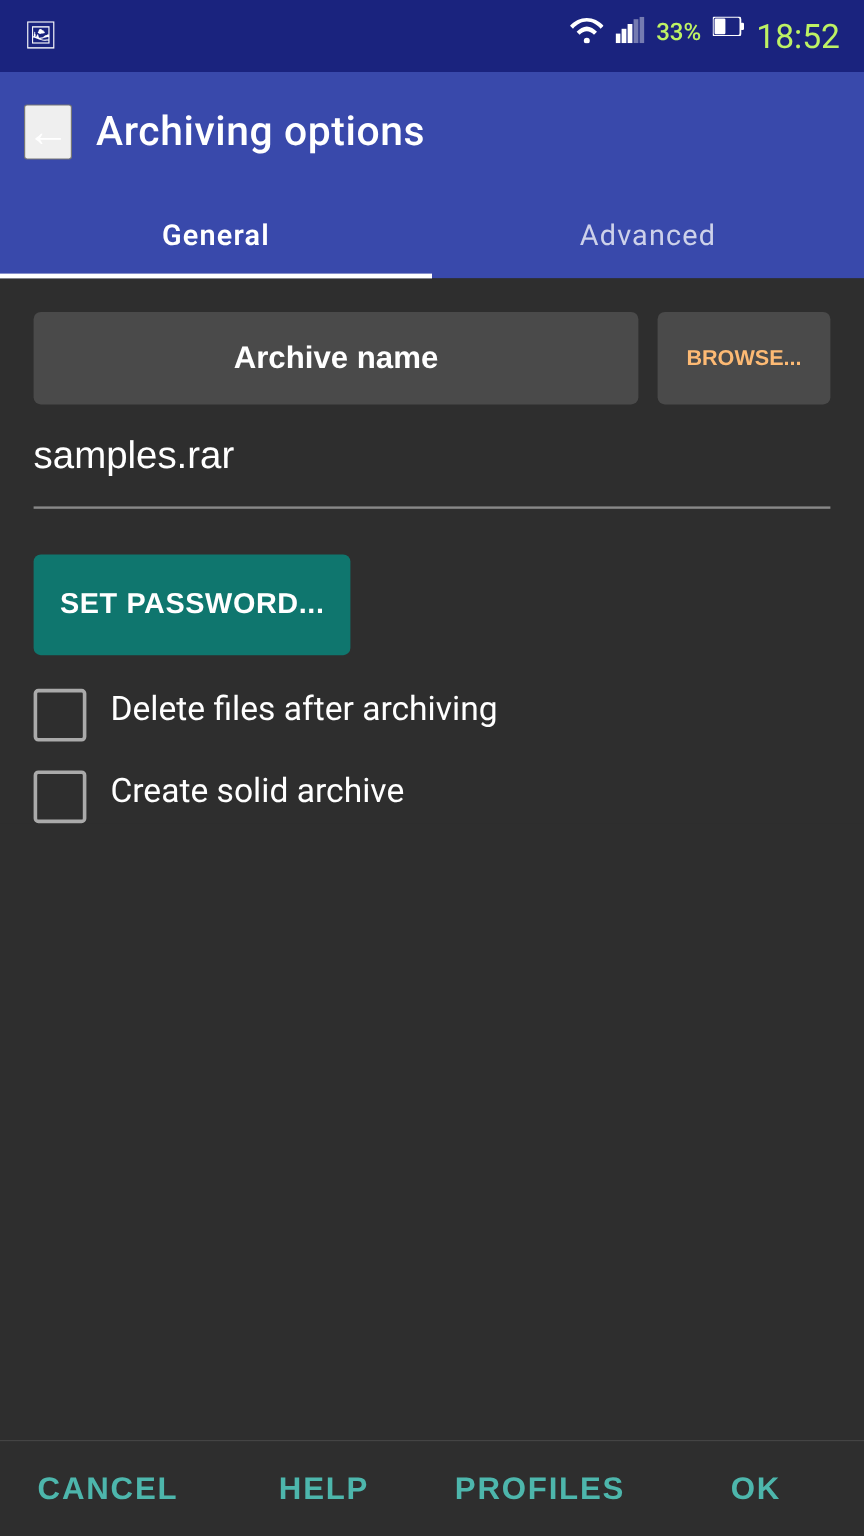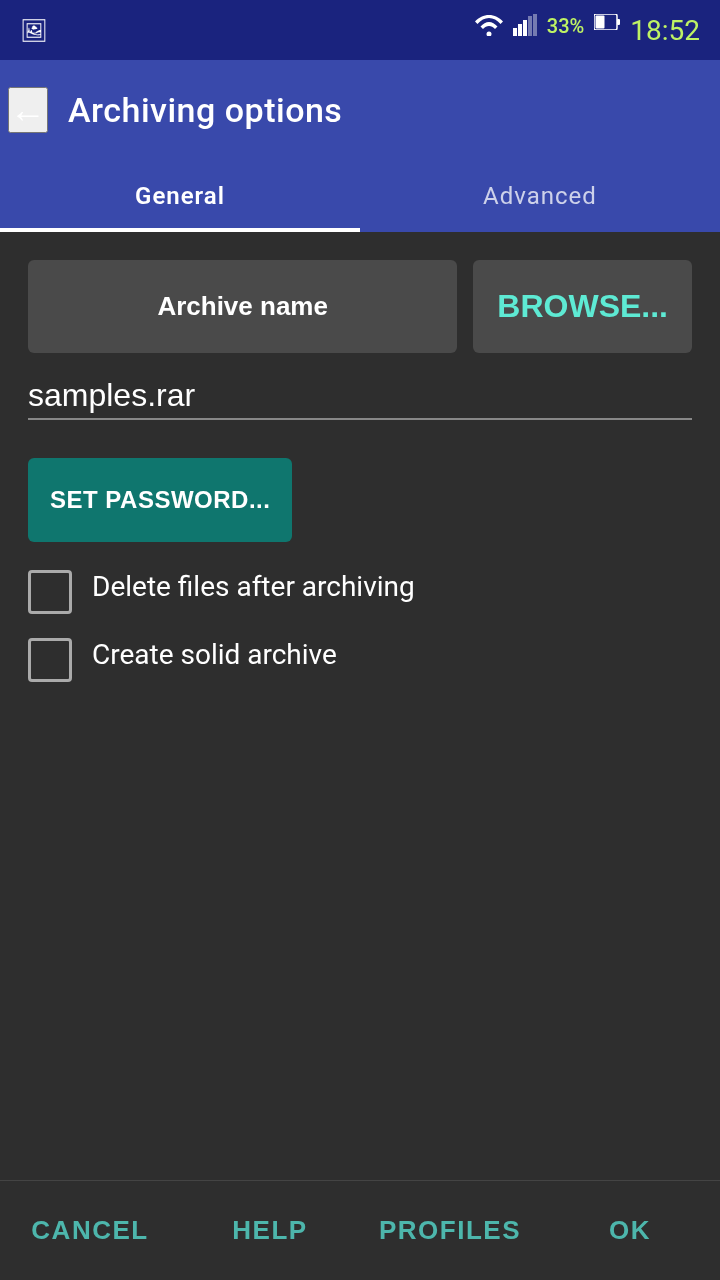--- a/index.html
+++ b/index.html
@@ -44,21 +44,21 @@
       font-weight: 500;
     }
 
     
     .app-bar {
       width: 720px;
       height: 100px;
       background: #3949ab;
       display: flex;
       align-items: center;
-      padding: 0 8px;
+      padding: 0 20px;
       gap: 20px;
     }
     .back-btn {
       color: white;
       font-size: 36px;
       cursor: pointer;
       display: flex;
       align-items: center;
     }
     .app-title {
@@ -127,35 +127,35 @@
       font-size: 26px;
       font-weight: 600;
       border: none;
       border-radius: 6px;
       padding: 14px 20px;
       cursor: pointer;
       text-align: center;
     }
     .btn-browse {
       background: #4a4a4a;
-      color: #5eead4;
-      font-size: 32px;
+      color: #fdba74;
+      font-size: 18px;
       font-weight: 600;
       border: none;
       border-radius: 6px;
       padding: 28px 24px;
       cursor: pointer;
       white-space: nowrap;
     }
 
     
     .filename-container {
       margin-bottom: 32px;
       border-bottom: 2px solid #888;
-      padding-bottom: 4px;
+      padding-bottom: 24px;
     }
     .filename-input {
       background: transparent;
       border: none;
       color: white;
       font-size: 32px;
       width: 100%;
       outline: none;
     }
 
@@ -240,21 +240,21 @@
       color: white;
       font-size: 28px;
     }
 
     
     .bottom-bar {
       position: absolute;
       bottom: 0;
       left: 0;
       width: 720px;
-      height: 100px;
+      height: 80px;
       background: #2e2e2e;
       display: flex;
       align-items: flex-start;
       border-top: 1px solid #444;
     }
     .bottom-btn {
       flex: 1;
       height: 100%;
       background: transparent;
       border: none;

